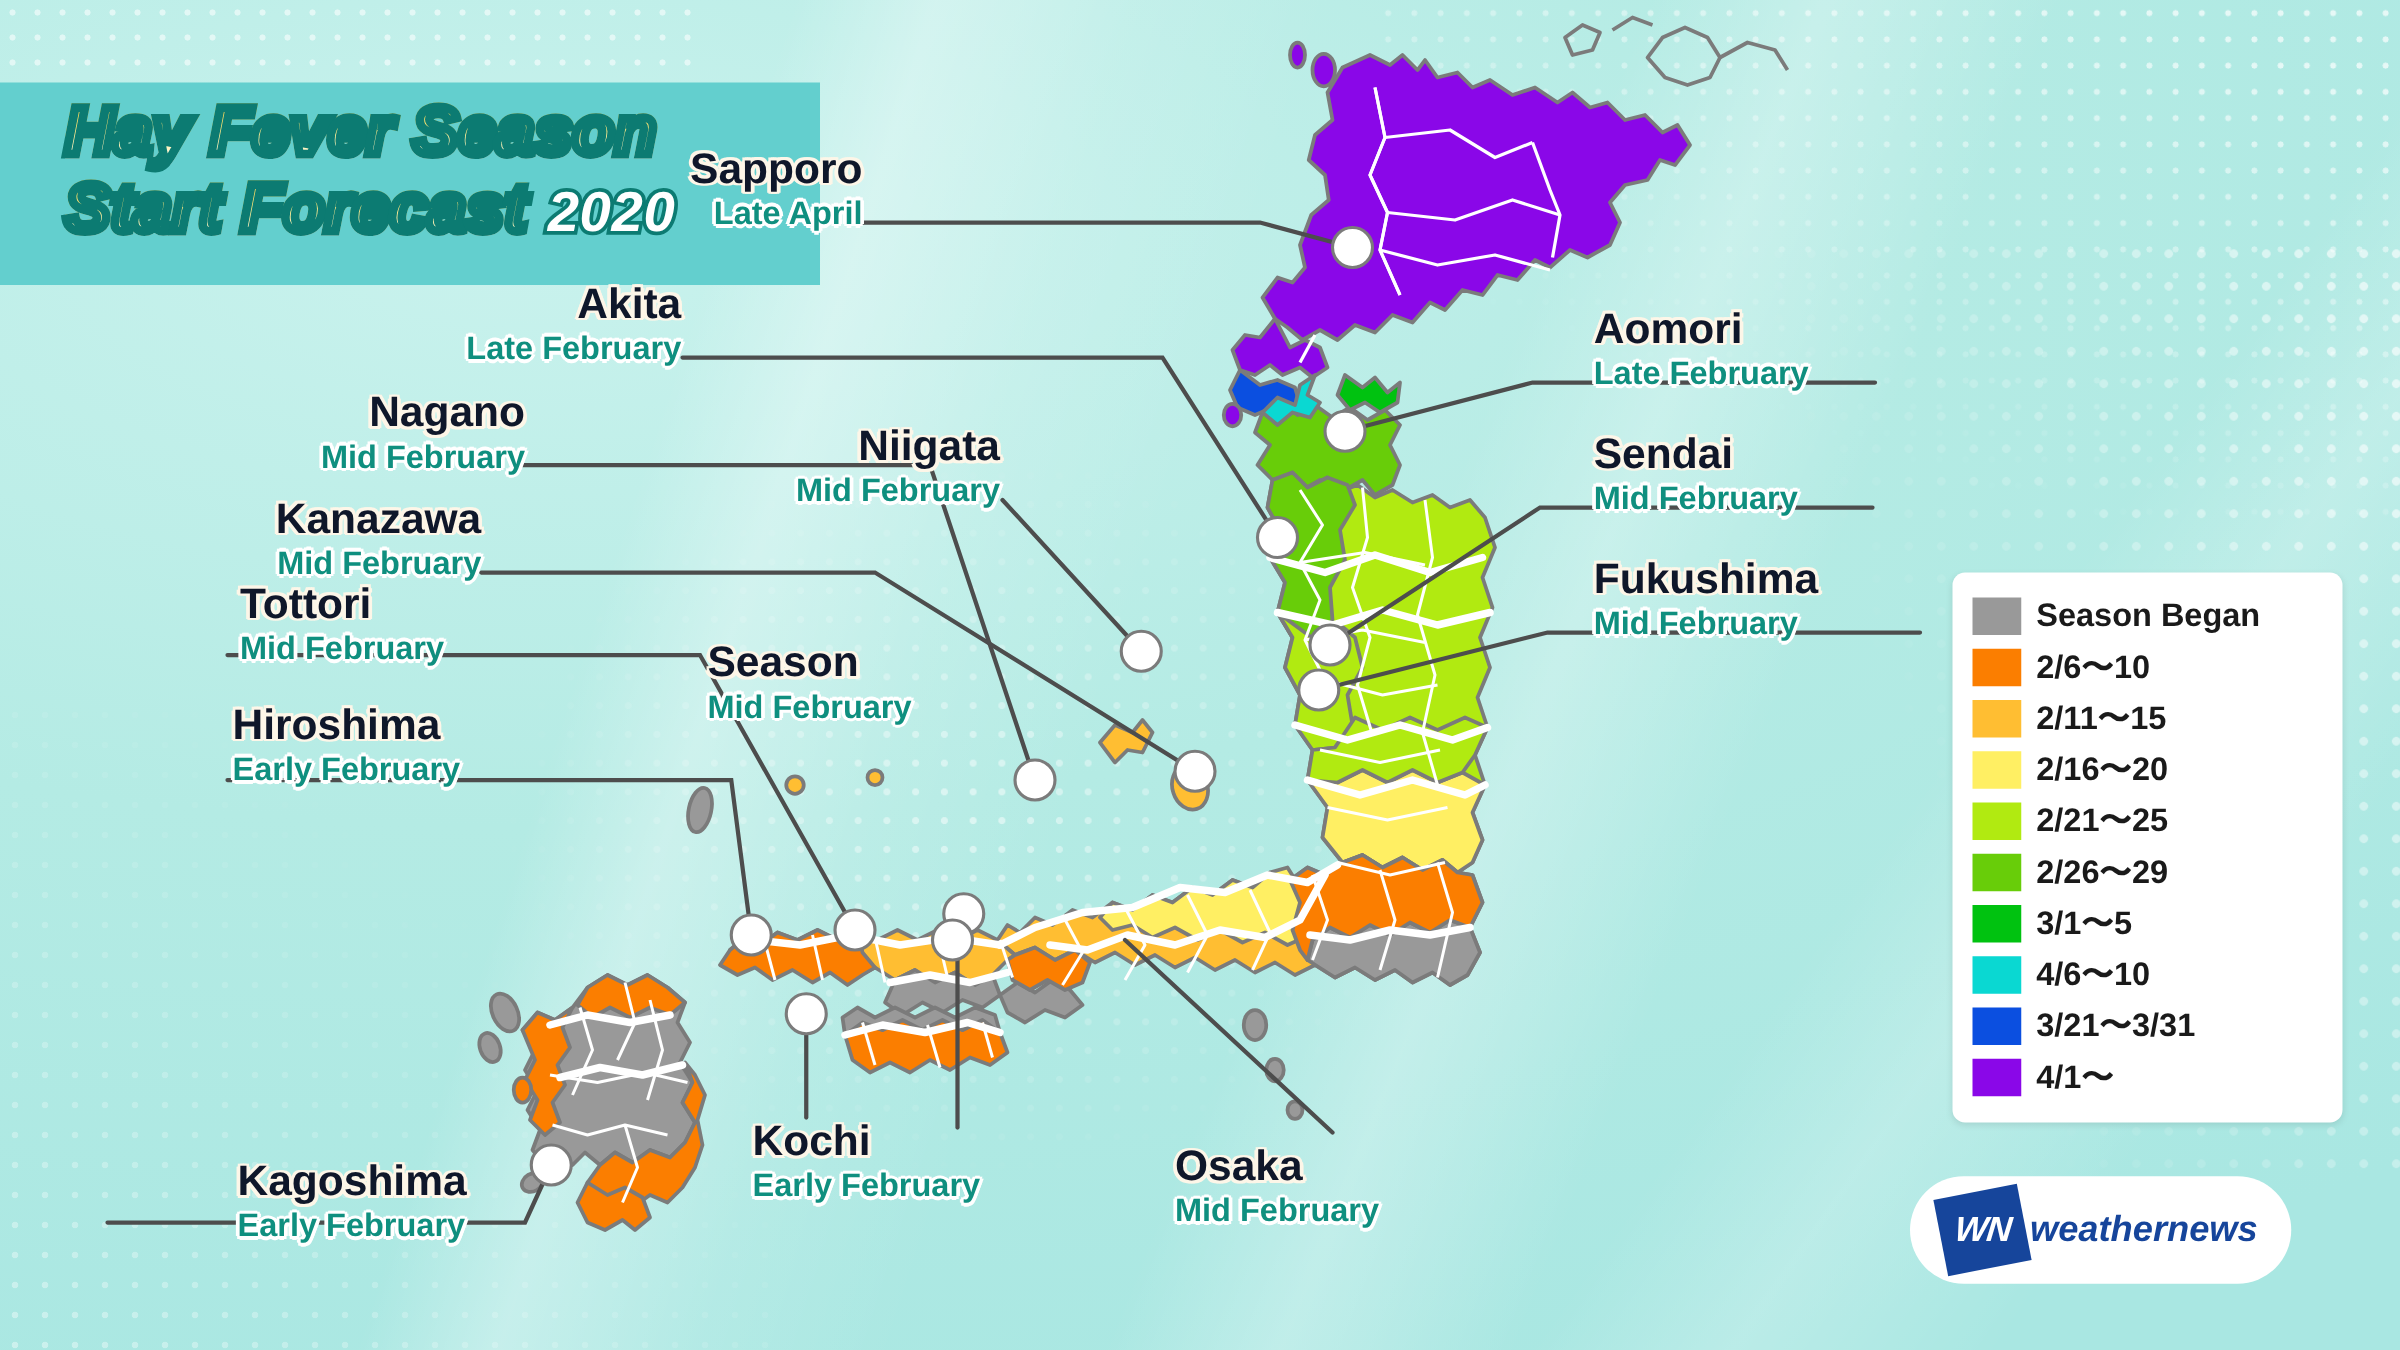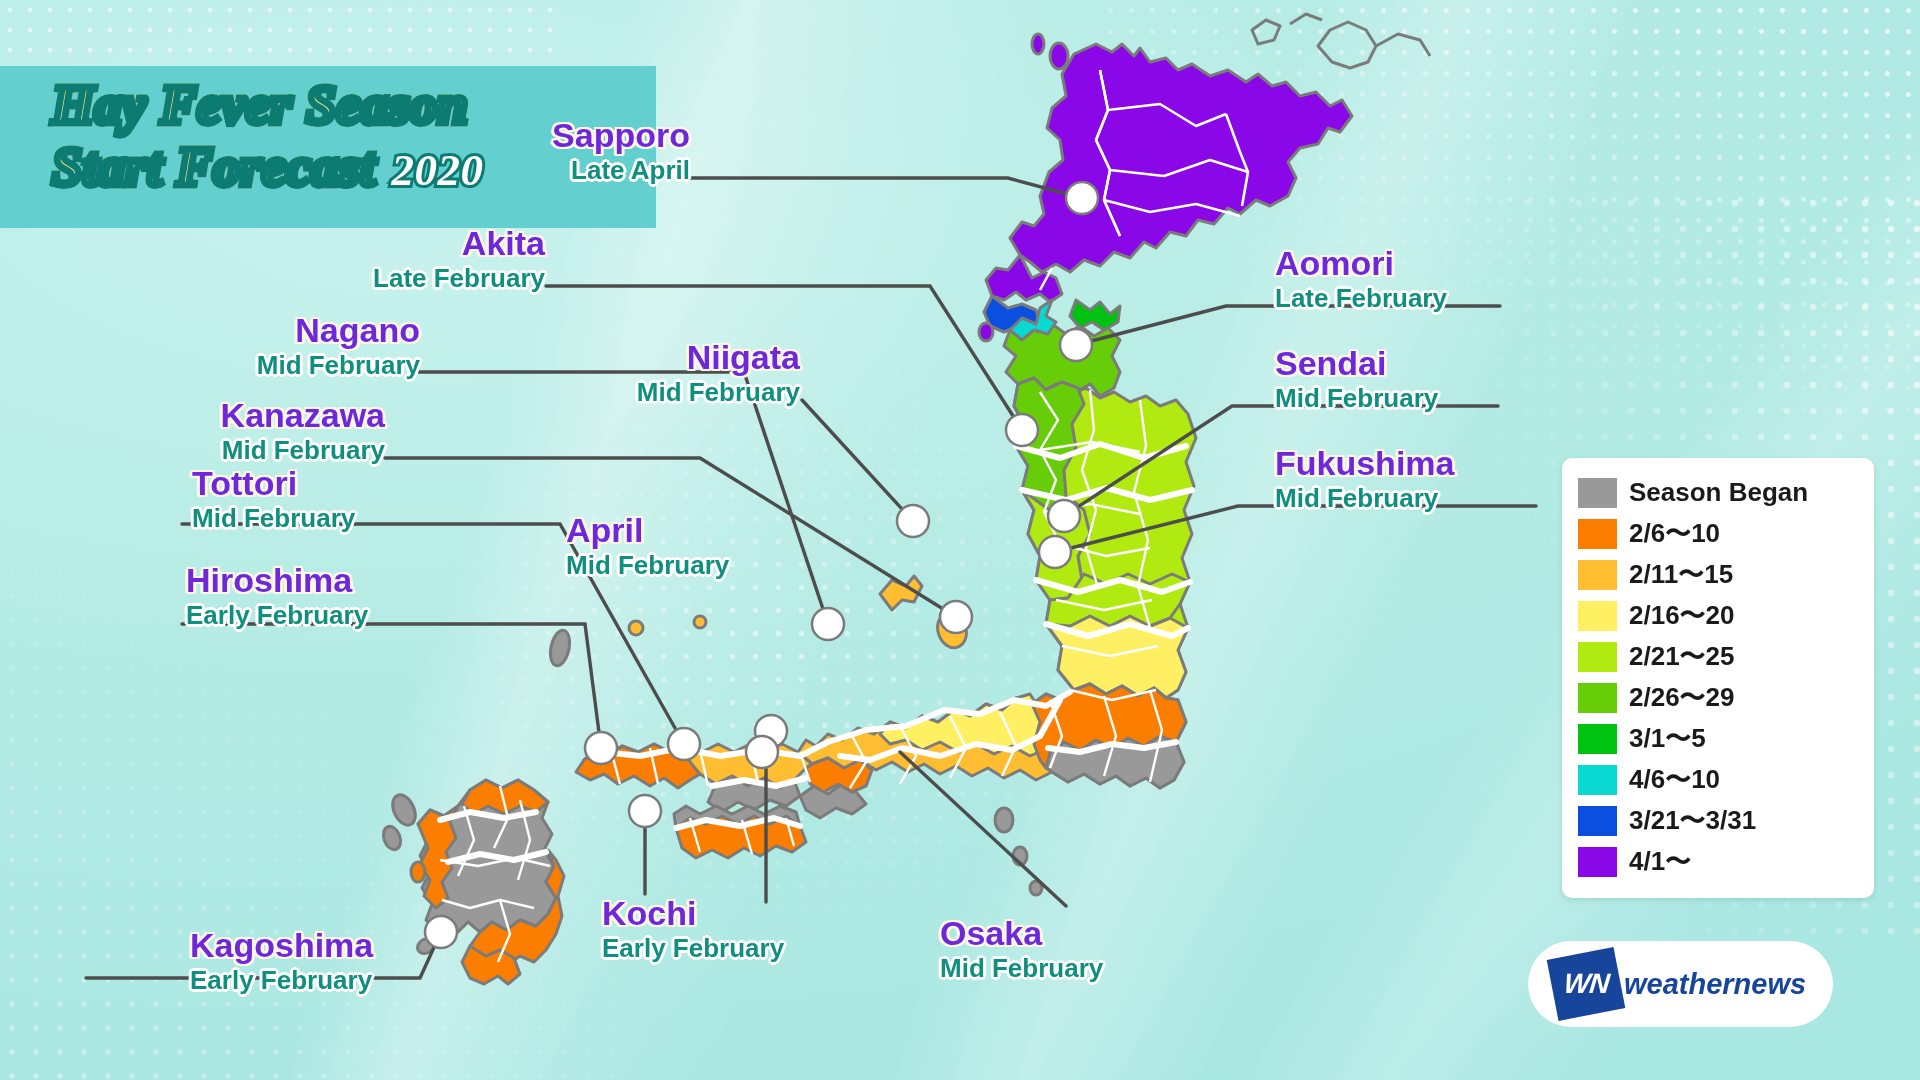--- a/index.html
+++ b/index.html
@@ -55,21 +55,21 @@
   }
 
   
   .header-band{
     position:absolute;left:0;top:66px;width:656px;height:162px;
     background:#63cfce;
   }
   .title-wrap{position:absolute;left:52px;top:78px;width:640px;}
   .title-line{
     font-weight:bold;letter-spacing:.5px;line-height:1.0;
-    white-space:nowrap;display:block;font-family:Liberation Serif, serif;
+    white-space:nowrap;display:block;
   }
   .title-1{font-size:54px;}
   .title-2{font-size:54px;margin-top:8px;}
   .tg{
     background:linear-gradient(180deg,#f5c93a 0%,#fbe67a 45%,#ffffff 100%);
     -webkit-background-clip:text;background-clip:text;color:transparent;
     -webkit-text-stroke:7px #0c7b72;
     paint-order:stroke fill;
     font-style:italic;
   }
@@ -78,21 +78,21 @@
     -webkit-text-stroke:6px #0c7b72;paint-order:stroke fill;
     margin-left:16px;
   }
 
   
   #map{position:absolute;left:0;top:0;width:1920px;height:1080px;}
 
   
   .city{position:absolute;}
   .city .nm{
-    display:block;font-weight:bold;color:#6d28d9;font-size:34px;
+    display:block;font-weight:bold;color:#0f172a;font-size:34px;
     line-height:1.04;white-space:nowrap;
     text-shadow:
       2px 0 0 #fdf6e8,-2px 0 0 #fdf6e8,0 2px 0 #fdf6e8,0 -2px 0 #fdf6e8,
       2px 2px 0 #fdf6e8,-2px 2px 0 #fdf6e8,2px -2px 0 #fdf6e8,-2px -2px 0 #fdf6e8,
       3px 1px 0 #fdf6e8,-3px 1px 0 #fdf6e8;
   }
   .city .dt{
     display:block;font-weight:bold;color:#0f8f7f;font-size:26px;
     line-height:1.12;white-space:nowrap;margin-top:3px;
     text-shadow:
@@ -434,21 +434,21 @@
     <span class="nm">Fukushima</span>
     <span class="dt">Mid February</span>
   </div>
 
   <div class="city" style="left:192px;top:466px">
     <span class="nm">Tottori</span>
     <span class="dt">Mid February</span>
   </div>
 
   <div class="city" style="left:566px;top:513px">
-    <span class="nm">April</span>
+    <span class="nm">Season</span>
     <span class="dt">Mid February</span>
   </div>
 
   <div class="city" style="left:186px;top:563px">
     <span class="nm">Hiroshima</span>
     <span class="dt">Early February</span>
   </div>
 
   <div class="city" style="left:602px;top:896px">
     <span class="nm">Kochi</span>

